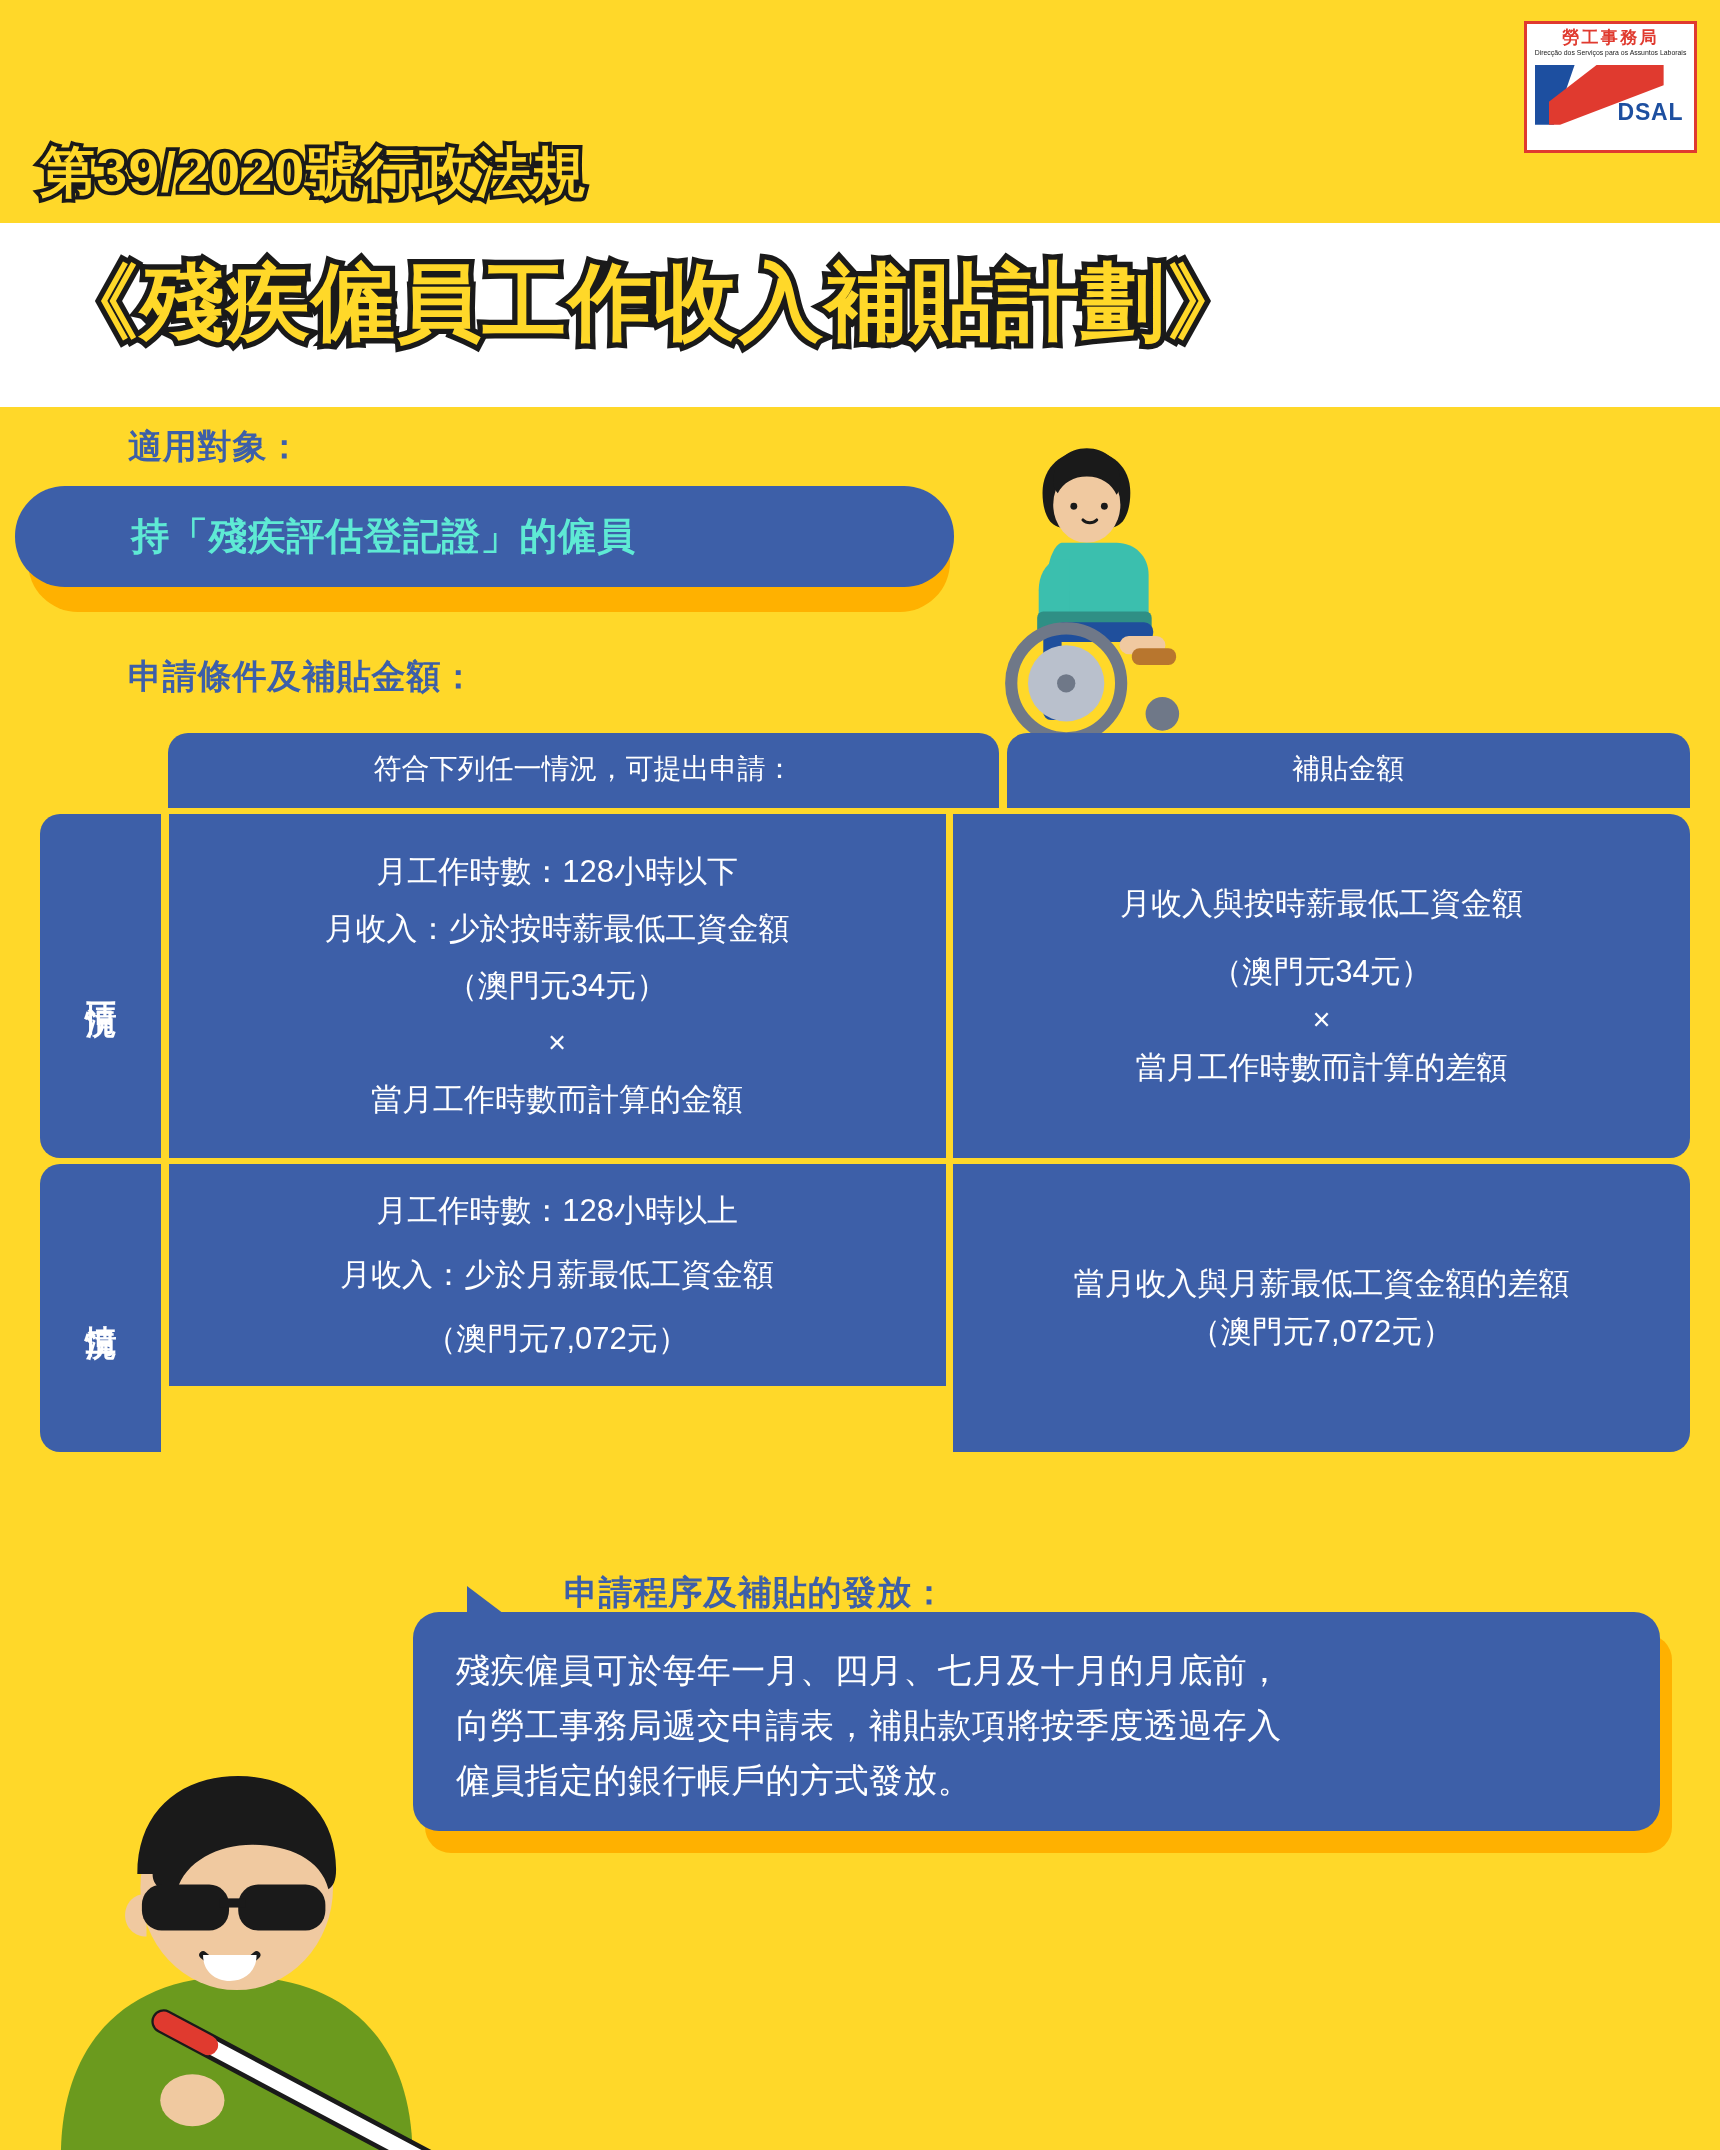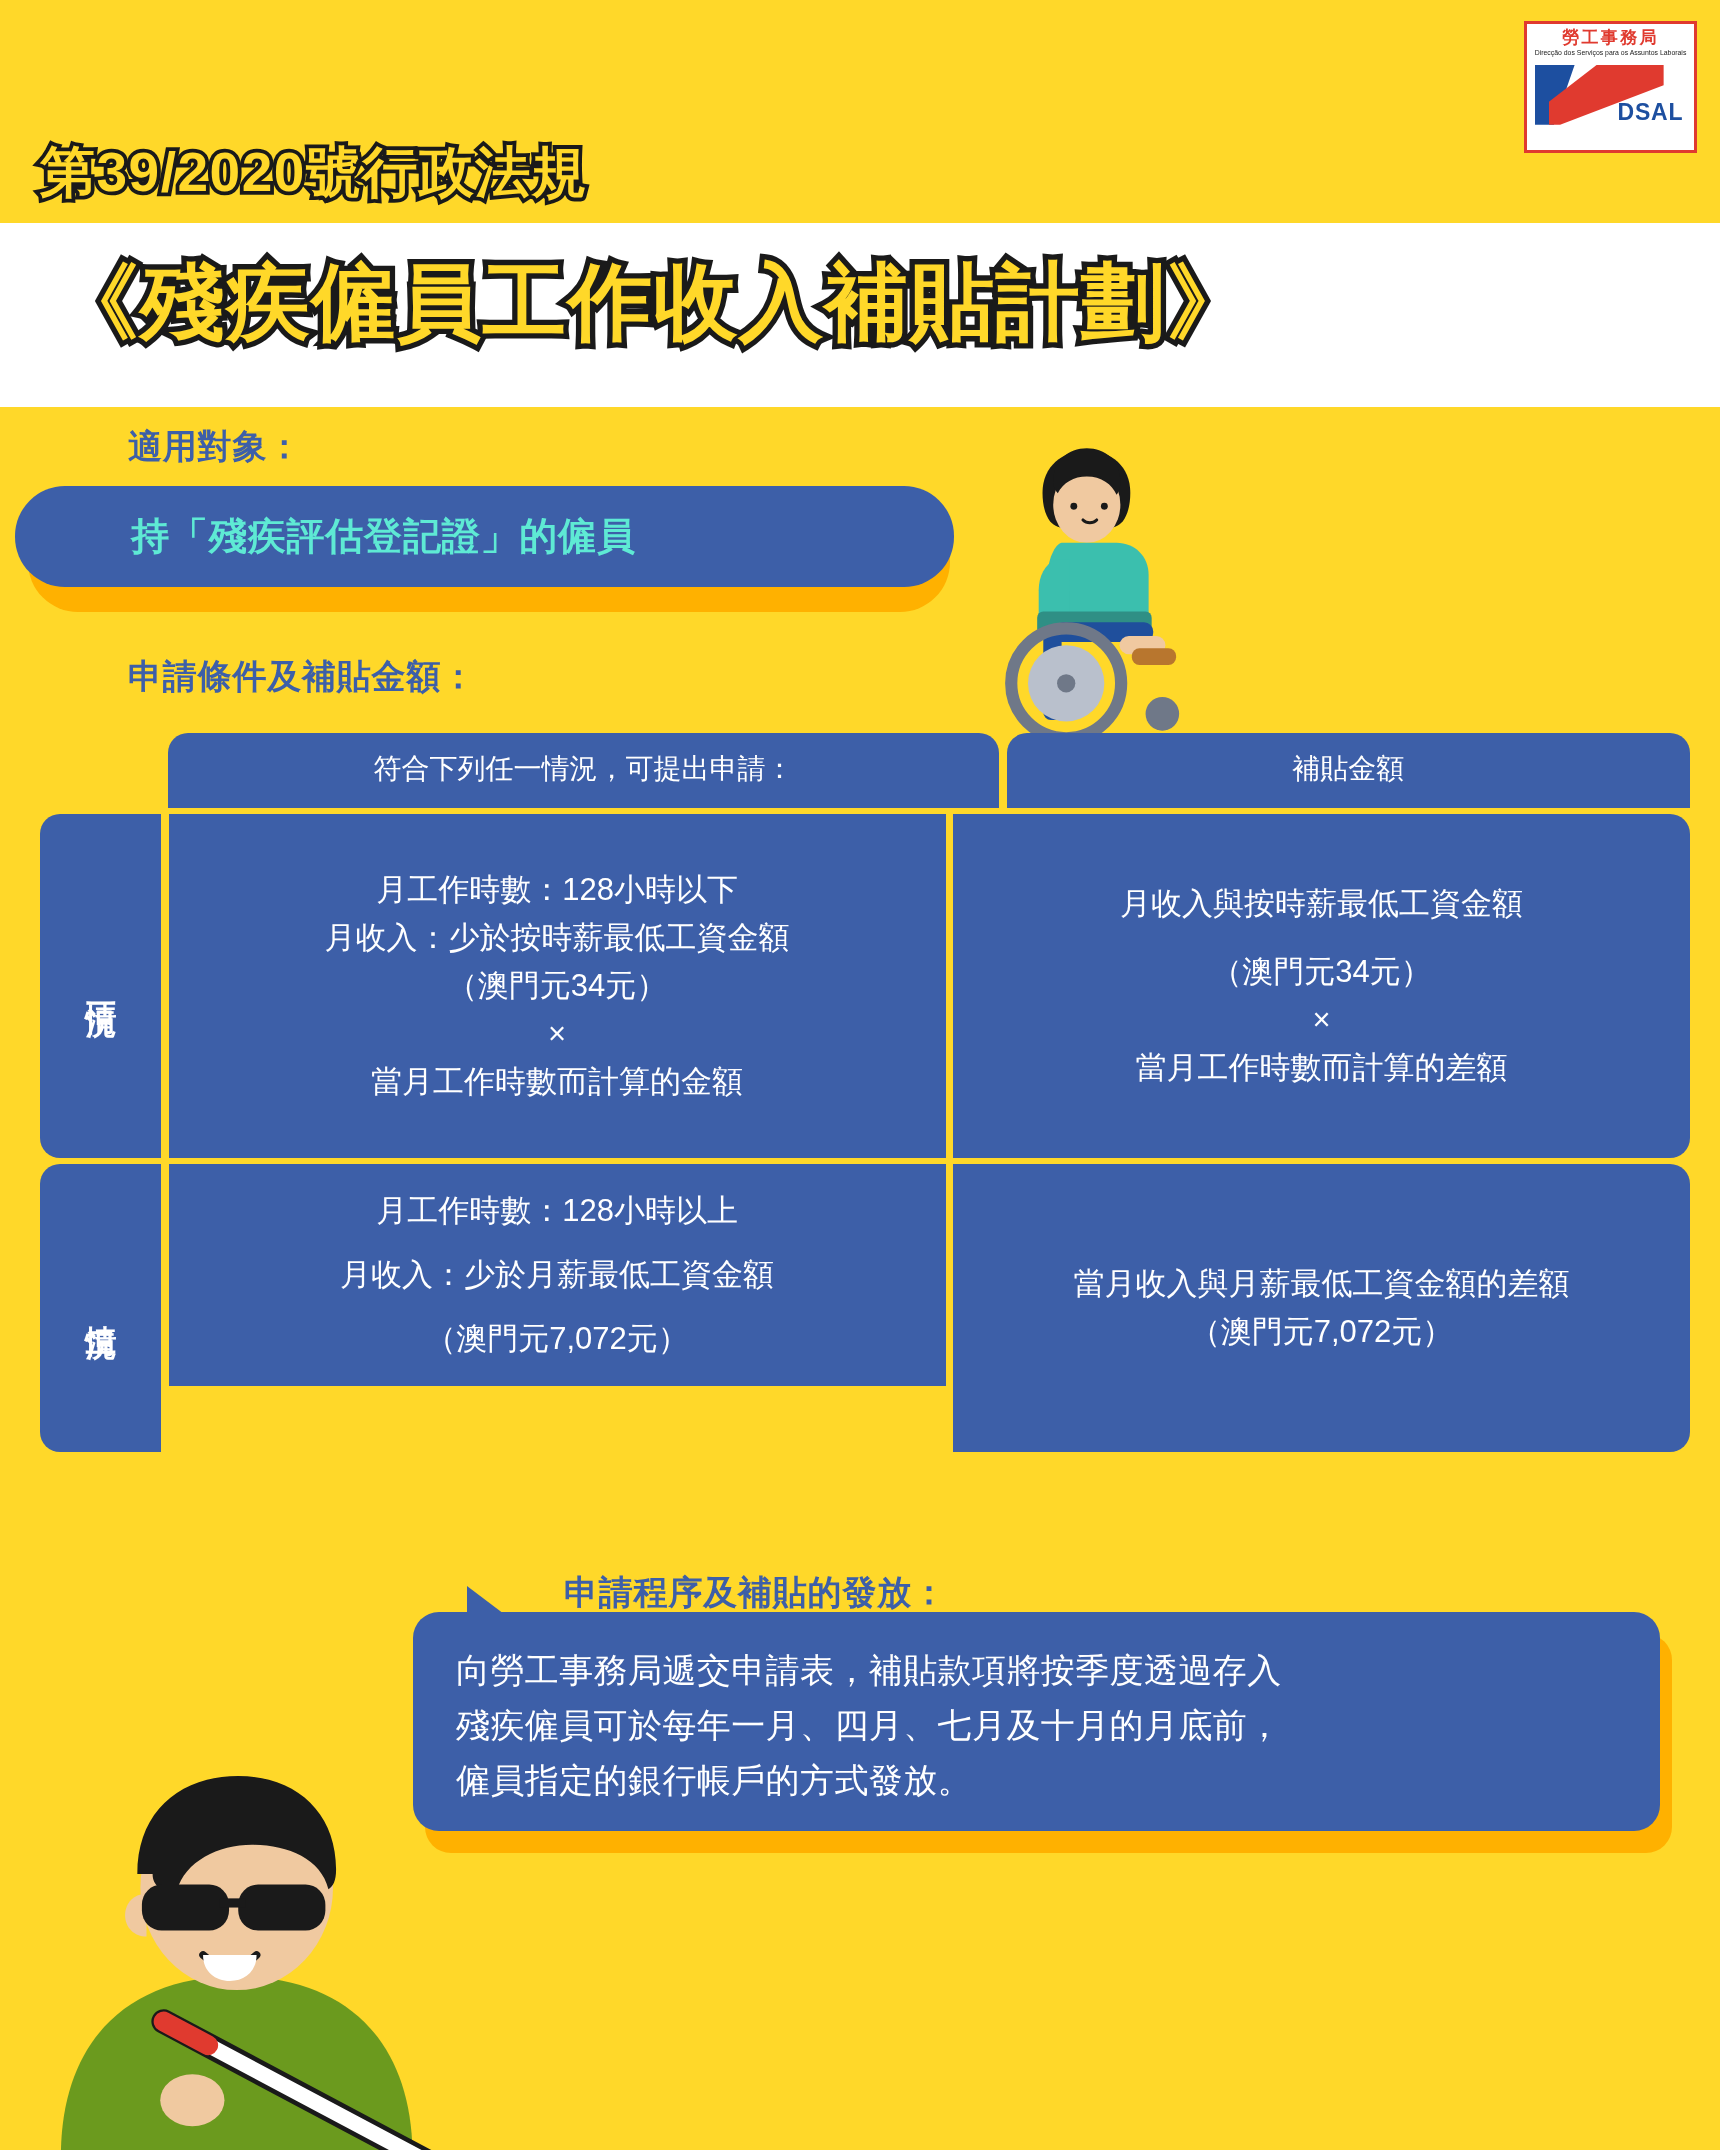--- a/index.html
+++ b/index.html
@@ -174,21 +174,21 @@
     font-size: 31px;
     line-height: 1.55;
     text-align: center;
     display: flex;
     flex-direction: column;
     justify-content: center;
     padding: 23px 18.4px;
   }
   .cell-a { width: 777px; margin-right: 7.6px; }
   .cell-b { width: 737px; border-radius: 0 20px 20px 0; }
-  .row1 .cell-a { height: 344px; }
+  .row1 .cell-a { height: 344px; gap: 9px; }
   .row1 .cell-b { height: 344px; }
   .row2 .cell-a { height: 222px; border-radius: 0 0 0 0; gap: 16px; }
   .row2 .cell-b { height: 288px; border-radius: 0 20px 20px 0; }
   .row2 .rowlabel { border-radius: 20px 0 0 20px; }
   .cell .ln { display: block; }
   .cell .sp { display: block; height: 20px; }
 
   
   .proc-shadow {
     position: absolute;
@@ -306,22 +306,22 @@
         <span class="ln">當月收入與月薪最低工資金額的差額</span>
         <span class="ln">（澳門元7,072元）</span>
       </div>
     </div>
   </div>
 
   <div class="sec-label" id="label-proc">申請程序及補貼的發放：</div>
   <div class="proc-shadow"></div>
   <div class="proc-box">
     <div class="tail"></div>
+    <div class="proc-text">殘疾僱員可於每年一月、四月、七月及十月的月底前，</div>
     <div class="proc-text">向勞工事務局遞交申請表，補貼款項將按季度透過存入</div>
-    <div class="proc-text">殘疾僱員可於每年一月、四月、七月及十月的月底前，</div>
     <div class="proc-text">僱員指定的銀行帳戶的方式發放。</div>
   </div>
 
   <svg class="person-bl" viewBox="0 0 760 520">
     <path d="M60 520c0-150 86-236 230-236s230 86 230 236z" fill="#6b9a1e"></path>
     <ellipse cx="290" cy="168" rx="126" ry="134" fill="#f0c9a0"></ellipse>
     <path d="M160 150c0-82 56-128 132-128s128 48 128 122c0 16-4 22-10 26-10-40-54-58-100-58-44 0-88 22-98 60-10 4-18 2-24-4-5-5-8-10-8-18z" fill="#1a1a1a"></path>
     <path d="M172 176c-16 0-28 12-28 28s12 28 28 28z" fill="#f0c9a0"></path>
     <rect x="166" y="164" width="114" height="60" rx="26" fill="#1a1a1a"></rect>
     <rect x="292" y="164" width="114" height="60" rx="26" fill="#1a1a1a"></rect>

